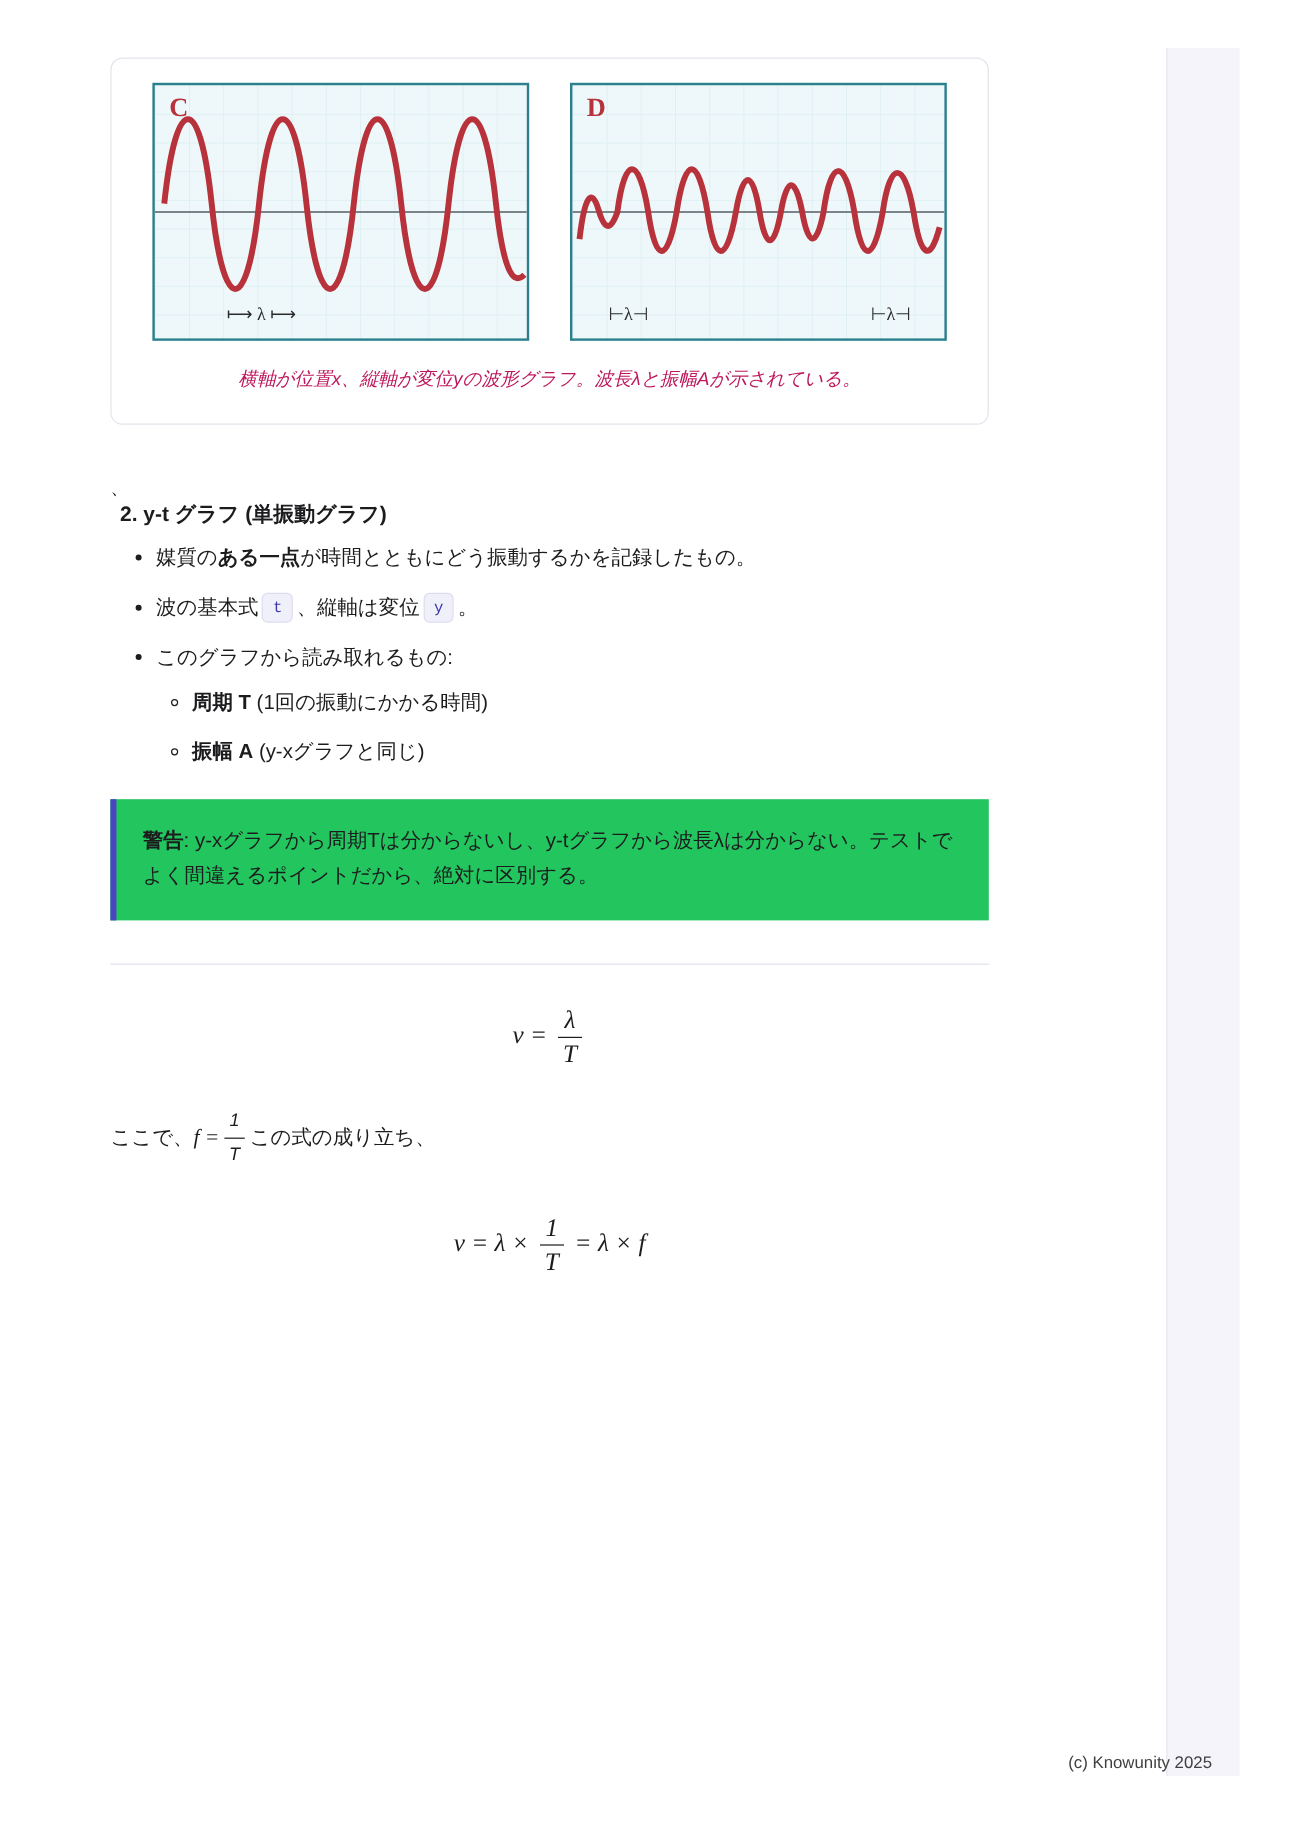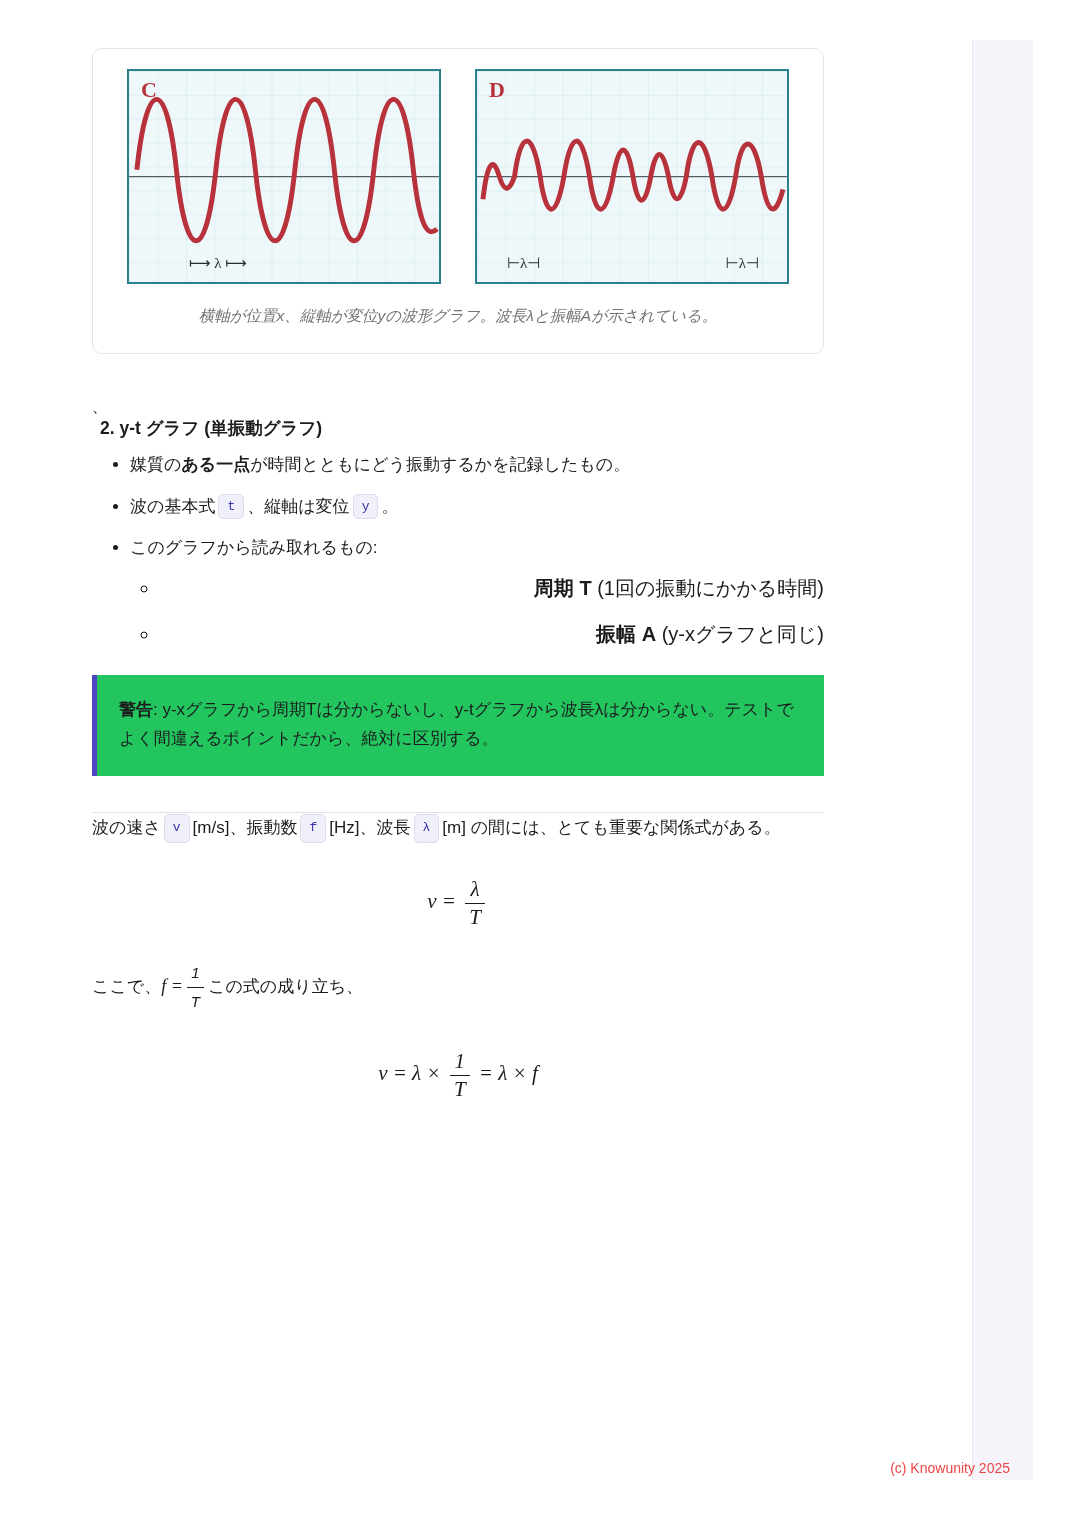--- a/index.html
+++ b/index.html
@@ -88,21 +88,21 @@
     font-size: 15px;
     color: #2b2b2b;
     font-family: "Liberation Serif", serif;
     white-space: nowrap;
   }
   .figure-caption {
     margin-top: 22px;
     text-align: center;
     font-style: italic;
     font-size: 15.5px;
-    color: #737373;
+    color: #be185d;
   }
 
   
   .stray-mark {
     margin-top: 44px;
     font-size: 15px;
     color: #1c1c1e;
     height: 18px;
   }
   .li-title {
@@ -120,22 +120,21 @@
     font-size: 17px;
     line-height: 1.5;
   }
   ul.sub {
     list-style: circle;
     margin: 12px 0 0 0;
     padding-left: 30px;
   }
   ul.sub > li {
     margin-bottom: 16px;
-    font-size: 20px;
-    text-align: right;
+    font-size: 17px;
   }
 
   code.kbd {
     display: inline-block;
     font-family: "Liberation Mono", monospace;
     font-size: 13px;
     color: #3b35a8;
     background: #f0f0fb;
     border: 1px solid #dcdcf0;
     border-radius: 5px;
@@ -207,21 +206,21 @@
     font-style: italic;
   }
   .frac.small { font-size: 15px; }
   .it { font-style: italic; }
 
   .watermark {
     position: absolute;
     right: 70px;
     bottom: 52px;
     font-size: 14px;
-    color: #ef4444;
+    color: #404040;
   }
 </style>
 </head>
 <body>
 
 <div class="page-edge">
   <div class="page-edge-inner"></div>
 </div>
 
 <div class="content">
@@ -285,23 +284,20 @@
     </div>
   </div>
 
   <div class="callout">
     <b>警告</b><span>: y-xグラフから周期Tは分からないし、y-tグラフから波長λは分からない。テストでよく間違えるポイントだから、絶対に区別する。</span>
   </div>
 
   <hr class="sep">
 
 
-  <p class="body">
-    <span>波の速さ</span><code class="kbd">v</code><span>[m/s]、振動数</span><code class="kbd">f</code><span>[Hz]、波長</span><code class="kbd">λ</code><span>[m] の間には、とても重要な関係式がある。</span>
-  </p>
 
 
 
   <div class="math-display">
     <span class="it">v =</span>
     <span class="frac">
       <span class="num">λ</span>
       <span class="den">T</span>
     </span>
   </div>

